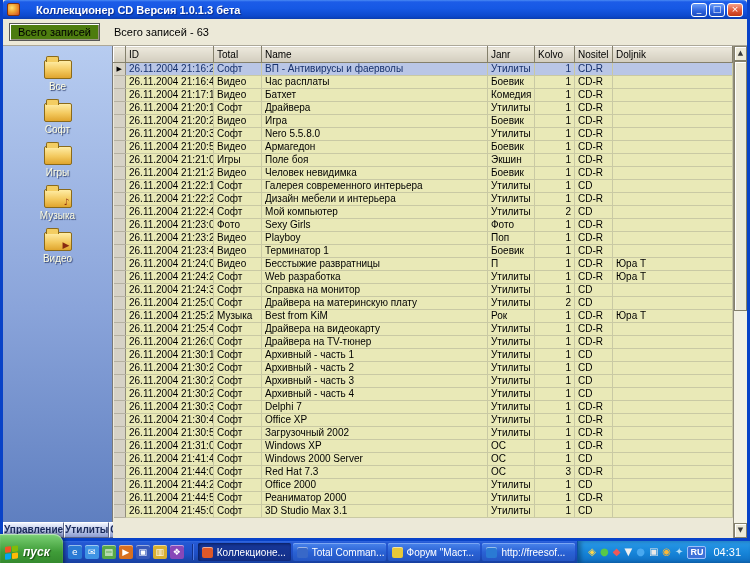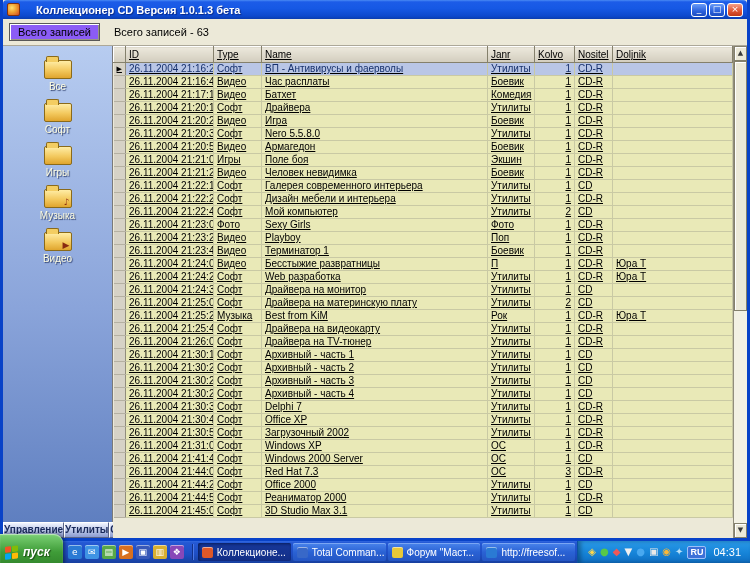--- a/index.html
+++ b/index.html
@@ -20,21 +20,21 @@
   .tbtns { display:flex; gap:2px; }
   .tbtn { width:16px; height:14px; border:1px solid #fff; border-radius:3px; color:#fff; font-size:9px;
           line-height:11px; text-align:center; cursor:pointer; font-family:"DejaVu Sans",sans-serif;
           background:linear-gradient(to bottom,#6a9cf8 0%,#2a60dc 60%,#1c4cc0 100%); }
   .tbtn.close { background:linear-gradient(to bottom,#f4a088 0%,#e05838 55%,#c03818 100%); }
 
   
   .toolbar { flex:0 0 27px; display:flex; align-items:center; gap:14px; padding:0 6px;
              background:#ece9d8; border-bottom:1px solid #aca899; }
   .btn3d { font-family:"Liberation Sans",sans-serif; font-size:11px; color:#000; padding:2px 8px; cursor:pointer;
-           background:#8b5cf6; border:1px solid #585858;
+           background:#4d7c0f; border:1px solid #585858;
            box-shadow:inset 1px 1px 0 #fff, inset -1px -1px 0 #9a9684; }
   .records-total { font-size:11px; color:#000; }
 
   
   .content { flex:1; display:flex; min-height:0; }
 
   
   .sidebar { flex:0 0 110px; width:110px; display:flex; flex-direction:column; border-right:1px solid #7a7a7a; }
   .sb-header, .sb-section { flex:0 0 16px; height:16px; line-height:14px; text-align:center; font-size:10px;
            font-weight:bold; color:#1a2a5a; cursor:pointer;
@@ -46,21 +46,21 @@
   .folder { width:28px; height:19px; margin-top:6px; position:relative; border-radius:2px;
             background:linear-gradient(to bottom,#ffeda6 0%,#f3c95e 55%,#e0a52e 100%); border:1px solid #8a6a1a; }
   .folder::before { content:""; position:absolute; top:-5px; left:1px; width:11px; height:5px;
             background:#f3cd62; border:1px solid #8a6a1a; border-bottom:none; border-radius:2px 2px 0 0; }
   .folder .badge { position:absolute; right:1px; bottom:0; font-size:9px; line-height:1; color:#8a2a10;
             font-family:"DejaVu Sans",sans-serif; }
   .sb-label { margin-top:2px; font-size:10px; color:#fdfbdd; text-shadow:1px 1px 1px #2a3a68; }
   .sb-sections { margin-top:auto; display:flex; flex-direction:row; }
 
   
-  .gridwrap { flex:1; min-width:0; position:relative; background:#ece9d8; overflow:hidden;text-decoration:underline; }
+  .gridwrap { flex:1; min-width:0; position:relative; background:#ece9d8; overflow:hidden; }
   table.grid { border-collapse:collapse; table-layout:fixed; width:calc(100% - 14px); }
   col.c-ind{width:12px} col.c-id{width:88px} col.c-type{width:48px} col.c-name{width:226px}
   col.c-janr{width:47px} col.c-kolvo{width:40px} col.c-nositel{width:38px} col.c-doljnik{width:auto}
   .grid th { height:16px; font-size:10px; font-weight:normal; text-align:left; padding:0 3px; color:#000;
              white-space:nowrap; overflow:hidden;
              background:linear-gradient(to bottom,#ece8dc 0%,#d2cdbe 100%);
              border:1px solid; border-color:#ffffff #84806c #84806c #ffffff; }
   .grid td { height:13px; font-size:10px; line-height:12px; padding:0 3px; white-space:nowrap; overflow:hidden;
              background:#e9e9b7; color:#000; border-right:1px solid #c9c9a4; border-bottom:1px solid #c9c9a4; }
   .grid td.ind { background:#d6d2c6; border-right:1px solid #918d7c; border-bottom:1px solid #b5b1a2;
@@ -171,21 +171,21 @@
             <col class="c-name">
           <col class="c-janr">
             <col class="c-kolvo">
             <col class="c-nositel">
             <col class="c-doljnik">
         </colgroup>
         <thead>
           <tr>
               <th class="ind-h"></th>
               <th>ID</th>
-              <th>Type</th>
+              <th>Total</th>
               <th>Name</th>
               <th>Janr</th>
               <th>Kolvo</th>
               <th>Nositel</th>
               <th>Doljnik</th>
             </tr>
         </thead>
         <tbody>
             <tr class="selected">
               <td class="ind">▶</td>
@@ -354,21 +354,21 @@
               <td class="col-name">Web разработка</td>
               <td class="col-janr">Утилиты</td>
               <td class="col-kolvo">1</td>
               <td class="col-nositel">CD-R</td>
               <td class="col-doljnik">Юра Т</td>
             </tr>
             <tr>
               <td class="ind"></td>
               <td class="col-id">26.11.2004 21:24:38</td>
               <td class="col-type">Софт</td>
-              <td class="col-name">Драйвера на монитор</td>
+              <td class="col-name">Справка на монитор</td>
               <td class="col-janr">Утилиты</td>
               <td class="col-kolvo">1</td>
               <td class="col-nositel">CD</td>
               <td class="col-doljnik"></td>
             </tr>
             <tr>
               <td class="ind"></td>
               <td class="col-id">26.11.2004 21:25:02</td>
               <td class="col-type">Софт</td>
               <td class="col-name">Драйвера на материнскую плату</td>

